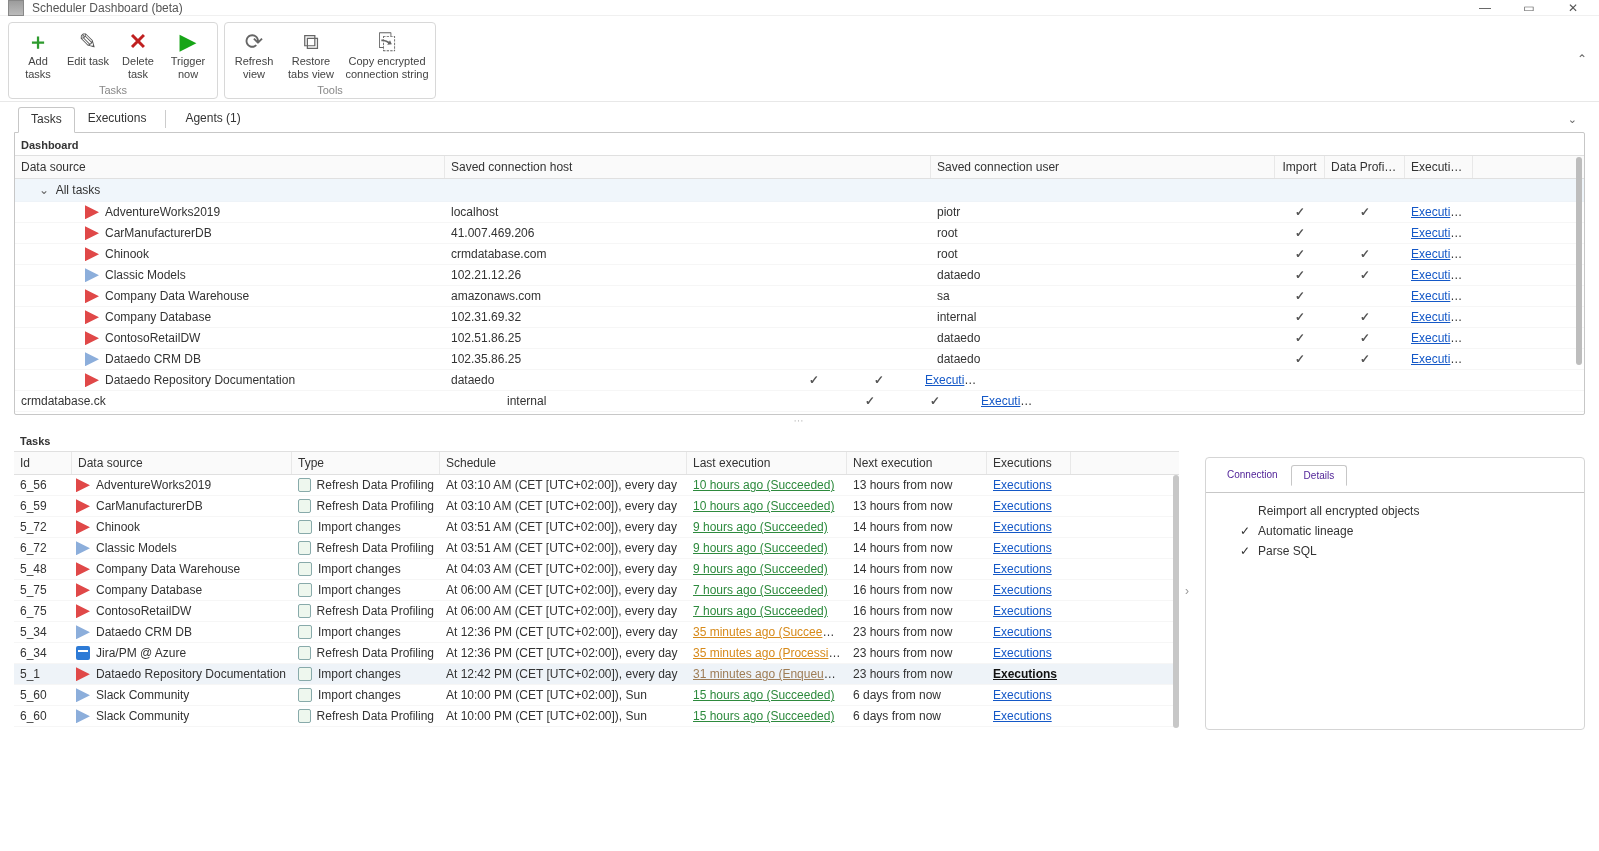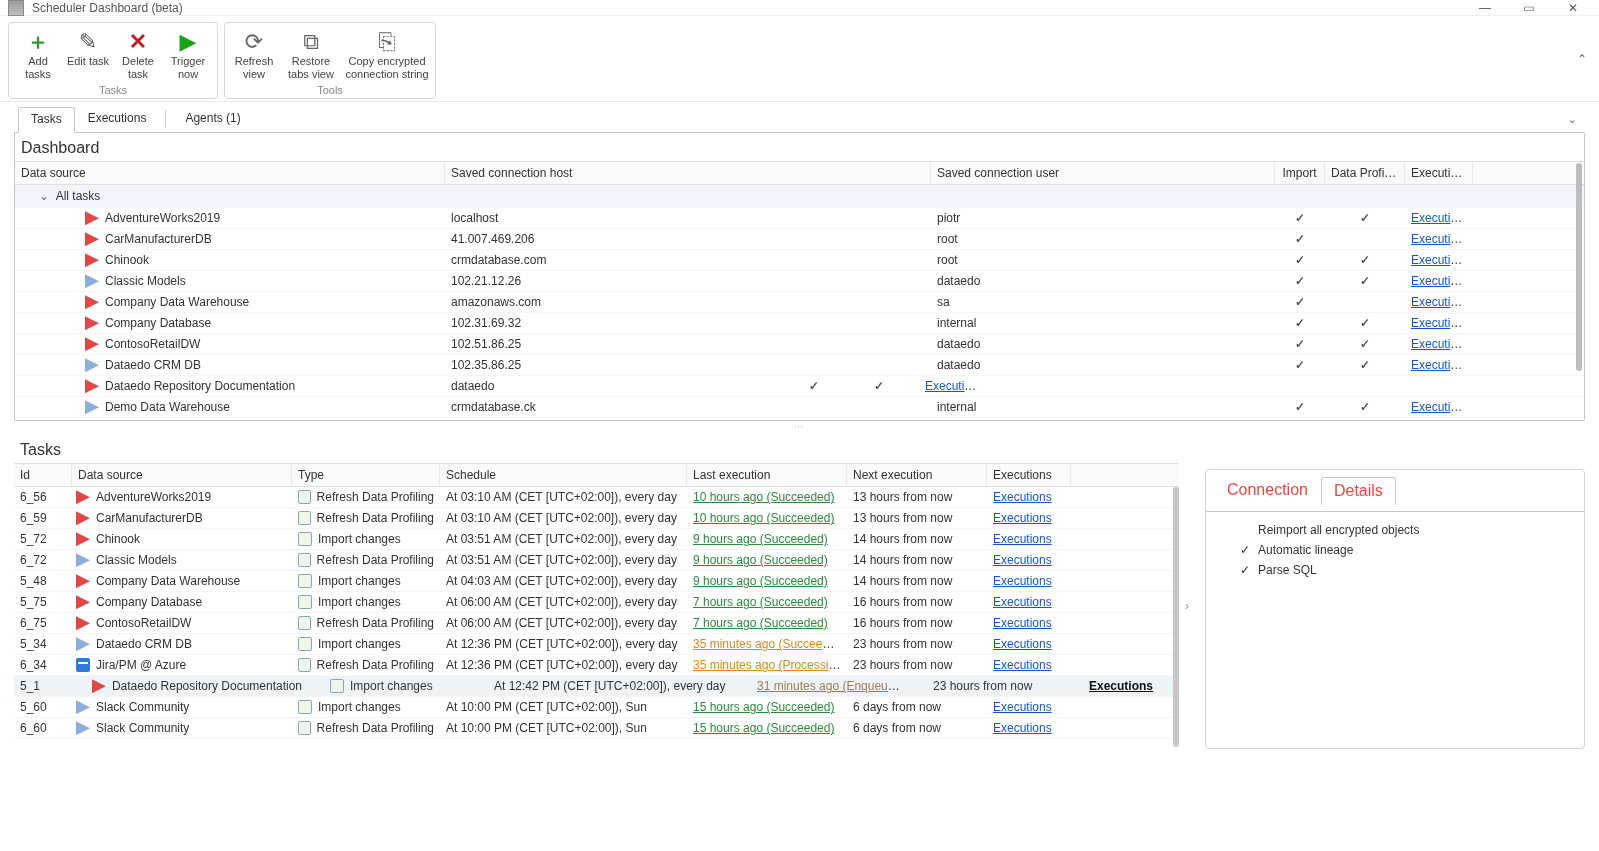--- a/index.html
+++ b/index.html
@@ -104,21 +104,21 @@
 
   
   .panel-border {
     border:1px solid #c7c7c7;
     border-radius: 0 2px 2px 2px;
     margin: 0 14px;
   }
 
   
   .section-title {
-    font-weight:normal; padding: 6px 6px 4px 6px; font-size:16px;
+    font-weight:bold; padding: 6px 6px 4px 6px; font-size:11px;
   }
   .grid-head, .grid-row {
     display:flex; align-items:center;
     font-size:12px;
   }
   .grid-head {
     border-top:1px solid #e0e0e0;
     border-bottom:1px solid #e0e0e0;
     background:#fafafa;
     color:#333;
@@ -177,21 +177,21 @@
   .t-exec  { width:  84px; }
   .tasks-body .t-ds { padding-left: 4px; }
   .ic-type {
     width:14px;height:14px;display:inline-block;margin-right:6px;
     border:1px solid #8aa; border-radius:2px; background:#eef7ee;
   }
   .last-succ { color:#2d8a3d; text-decoration:underline; cursor:pointer; }
   .last-warn { color:#d78a1a; text-decoration:underline; cursor:pointer; }
   .last-queue{ color:#9e7c55; text-decoration:underline; cursor:pointer; }
 
-  .row-selected { background:#eef3f8;gap:16px; }
+  .row-selected { background:#eef3f8; }
   .row-selected .t-exec { font-weight:bold; color:#111; text-decoration:underline; }
 
   .tasks-wrap { display:flex; }
   .tasks-left { flex:1; position:relative; }
   .tasks-scroll {
     position:absolute; right:0; top:24px; bottom:2px; width:6px; background:#c7c7c7; border-radius:3px;
   }
   .tasks-expand {
     width:16px; display:flex; align-items:center; justify-content:center; color:#999;font-size:12px;
   }
@@ -199,21 +199,21 @@
   
   .details-pane {
     width: 380px; margin-left: 10px;
     border:1px solid #d5d5d5; border-radius:4px;
     margin-top: 6px;
     position:relative;
     padding: 8px;
   }
   .dtabs { display:flex; margin: -8px -8px 8px -8px; padding: 6px 6px 0 8px; }
   .dtab {
-    padding: 4px 12px; font-size:16px; color:#ef4444;
+    padding: 4px 12px; font-size:10px; color:#4c1d95;
     border:1px solid transparent; border-bottom:none; cursor:pointer;
   }
   .dtab.active {
     border:1px solid #c7c7c7; border-bottom:1px solid #fff;
     border-radius:3px 3px 0 0; background:#fff; position:relative; top:1px;
   }
   .dtabs-border { border-bottom:1px solid #c7c7c7; margin:-1px -8px 0 -8px;}
   .chk-row { display:flex; align-items:center; padding:3px 0 3px 4px; font-size:12px; }
   .chk-row .box { width:14px; display:inline-block; text-align:center; color:#333; margin-right:6px;}
   .chk-row.indent { padding-left: 24px; }
@@ -401,24 +401,20 @@
           <div class="c-ds">
             <span class="ic ic-red"></span>
             <span>Dataedo Repository Documentation</span>
           </div>
           <div class="c-user">dataedo</div>
           <div class="c-imp"><span class="chk">✓</span></div>
           <div class="c-prof"><span class="chk">✓</span></div>
           <div class="c-exec"><span class="link">Executions</span></div>
         </div>
         <div class="grid-row">
-          <div class="c-ds">
-            <span class="ic ic-blue"></span>
-            <span>Demo Data Warehouse</span>
-          </div>
           <div class="c-host">crmdatabase.ck</div>
           <div class="c-user">internal</div>
           <div class="c-imp"><span class="chk">✓</span></div>
           <div class="c-prof"><span class="chk">✓</span></div>
           <div class="c-exec"><span class="link">Executions</span></div>
         </div>
       </div>
     <div class="scroll-indicator" style="right:2px;top:2px;height:208px;"></div>
   </div>
 </div>

